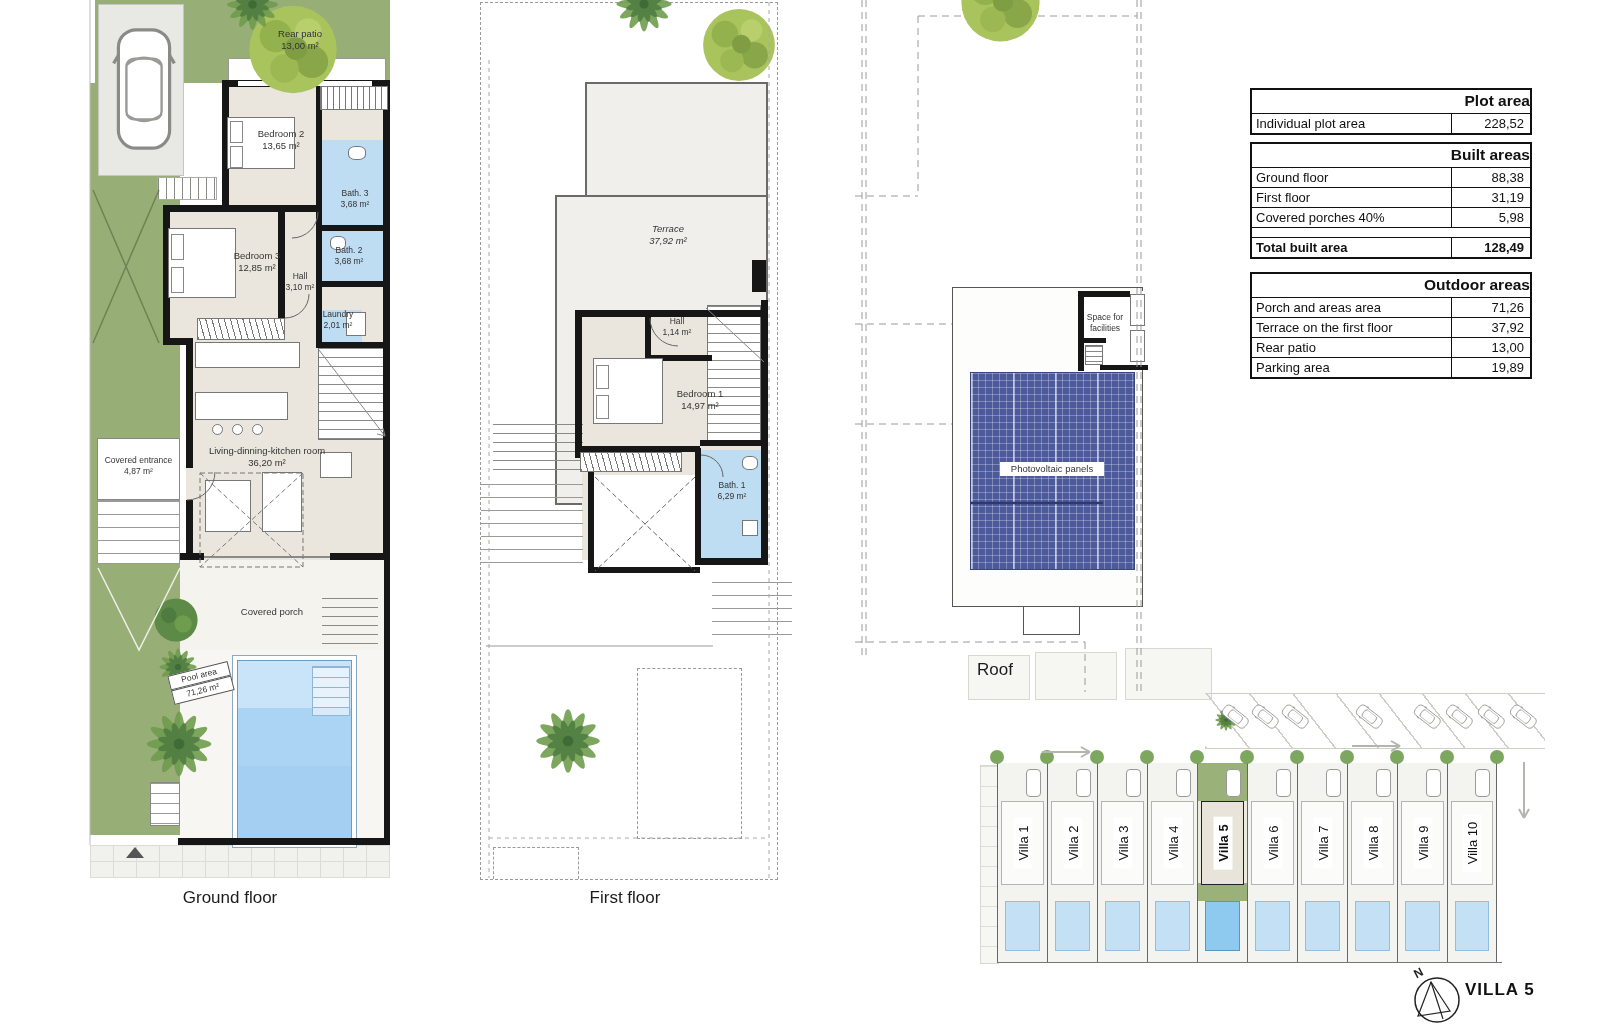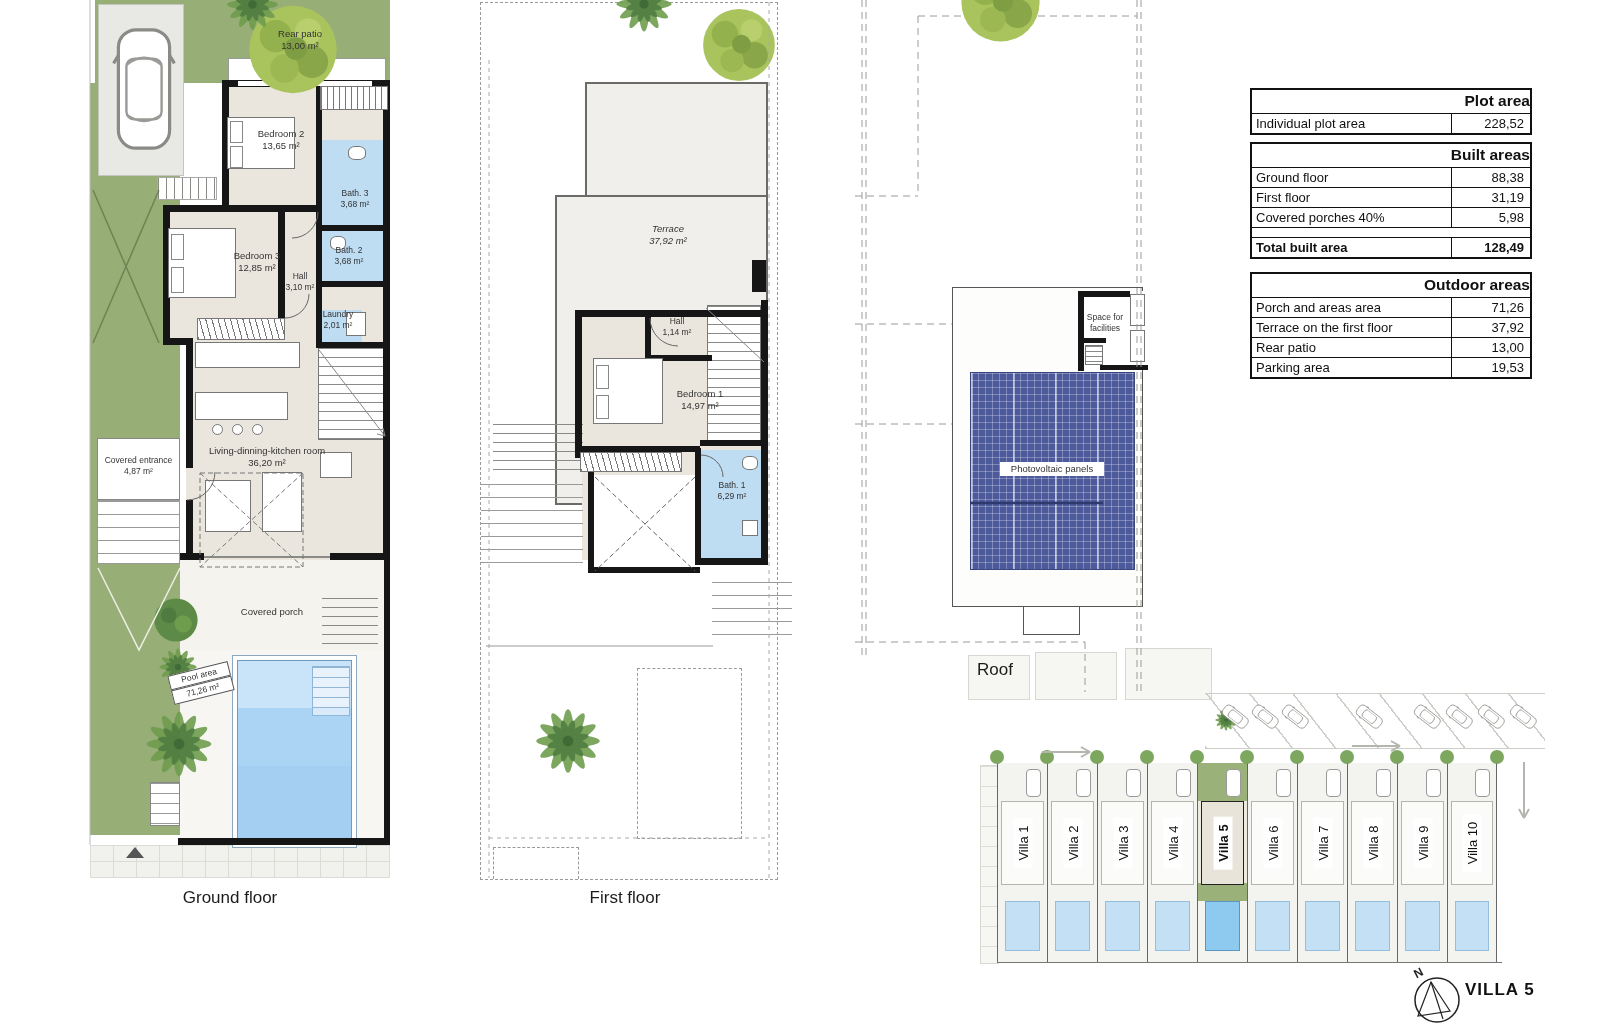--- a/index.html
+++ b/index.html
@@ -302,21 +302,21 @@
     <div class="t-row">
       <span class="t-label">Terrace on the first floor</span>
         <span class="t-val">37,92</span>
     </div>
     <div class="t-row">
       <span class="t-label">Rear patio</span>
         <span class="t-val">13,00</span>
     </div>
     <div class="t-row">
       <span class="t-label">Parking area</span>
-        <span class="t-val">19,53</span>
+        <span class="t-val">19,89</span>
     </div>
   </div>
 
   <div>
     <div class="faint" style="left:968px;top:655px;width:60px;height:43px;"></div>
     <div class="faint" style="left:1035px;top:652px;width:80px;height:46px;"></div>
     <div class="faint" style="left:1125px;top:648px;width:85px;height:50px;"></div>
     <div class="parking-strip"></div>
     <div class="faint" style="left:980px;top:765px;width:17px;height:197px;background-image:repeating-linear-gradient(180deg,#ddd 0 1px,transparent 1px 20px);"></div>
 

